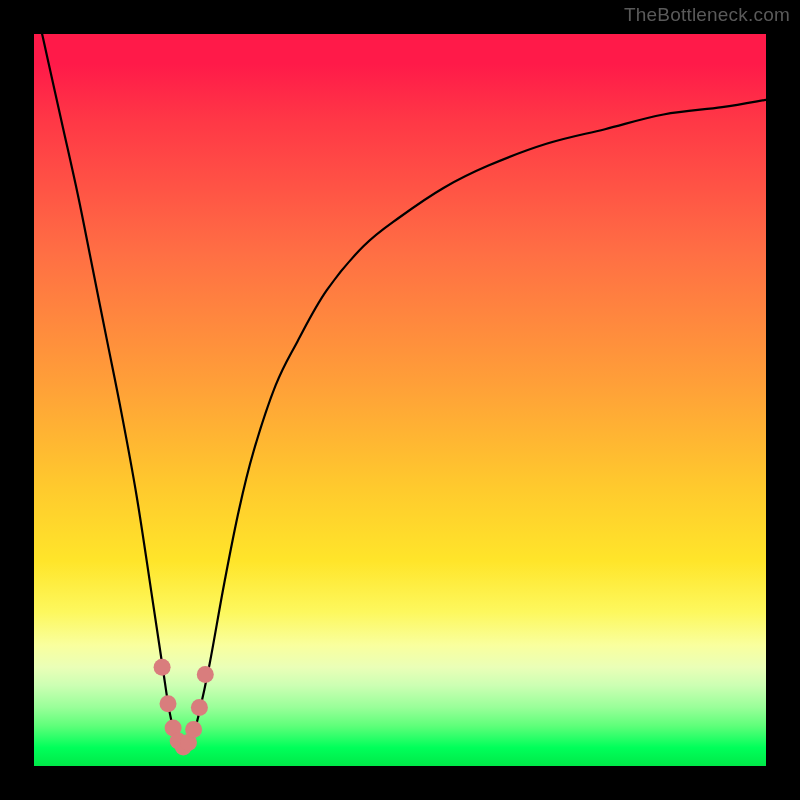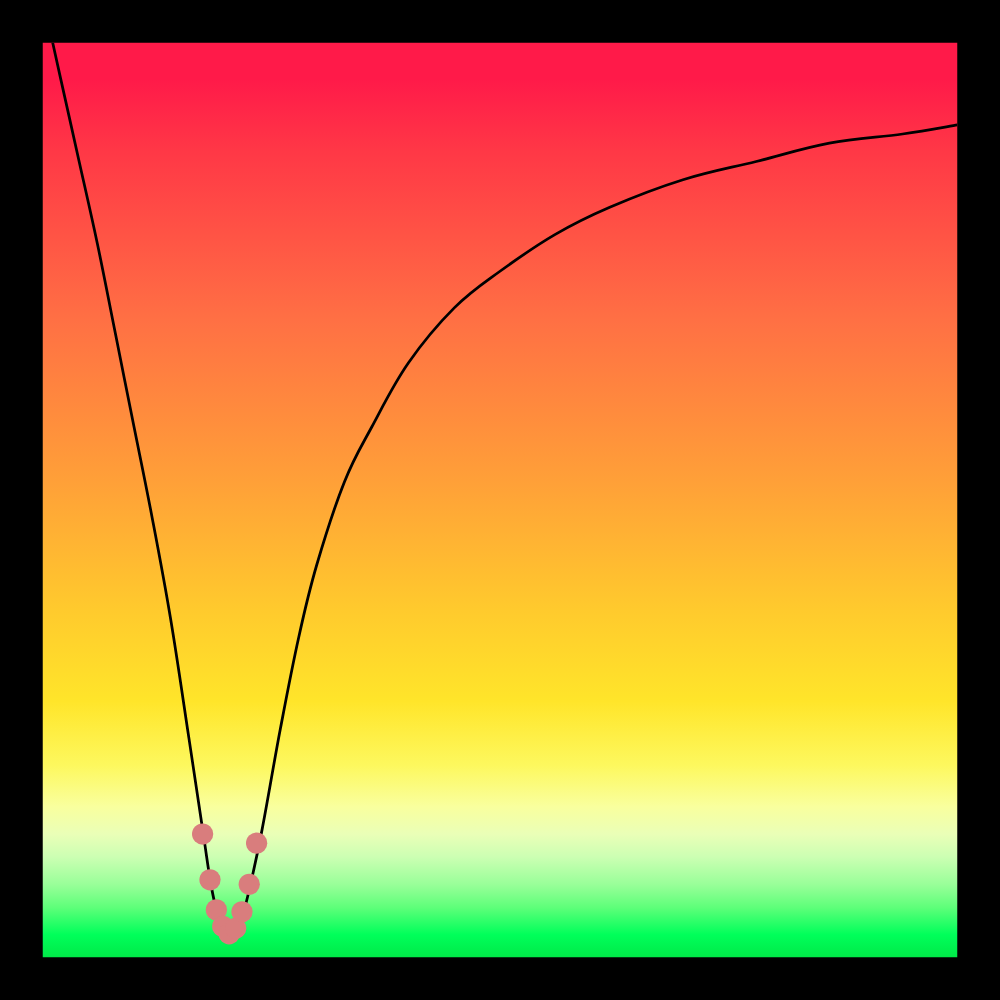--- a/index.html
+++ b/index.html
@@ -82,13 +82,14 @@
           <circle cx="144.2" cy="707.1" r="8.5" fill="#d97d7d" stroke="#c86868" stroke-width="0"></circle>
           <circle cx="149.3" cy="713.0" r="8.5" fill="#d97d7d" stroke="#c86868" stroke-width="0"></circle>
           <circle cx="154.5" cy="708.6" r="8.5" fill="#d97d7d" stroke="#c86868" stroke-width="0"></circle>
           <circle cx="159.6" cy="695.4" r="8.5" fill="#d97d7d" stroke="#c86868" stroke-width="0"></circle>
           <circle cx="165.4" cy="673.4" r="8.5" fill="#d97d7d" stroke="#c86868" stroke-width="0"></circle>
           <circle cx="171.3" cy="640.5" r="8.5" fill="#d97d7d" stroke="#c86868" stroke-width="0"></circle>
         </g>
     </svg>
   </div>
 
+  <div class="watermark">TheBottleneck.com</div>
 </div>
 
 </body></html>

